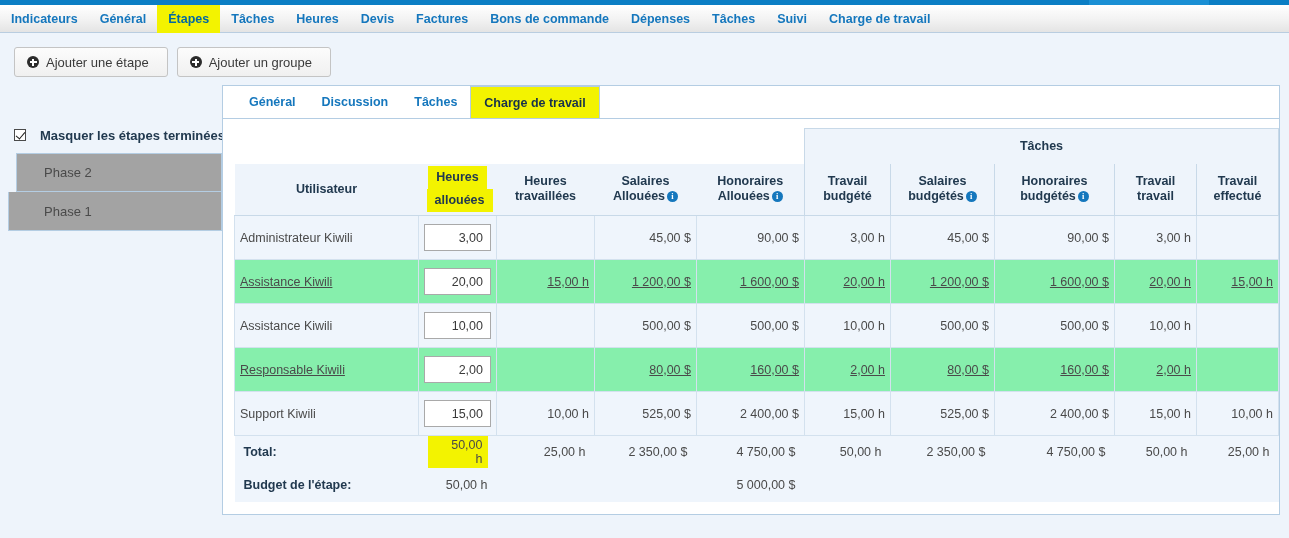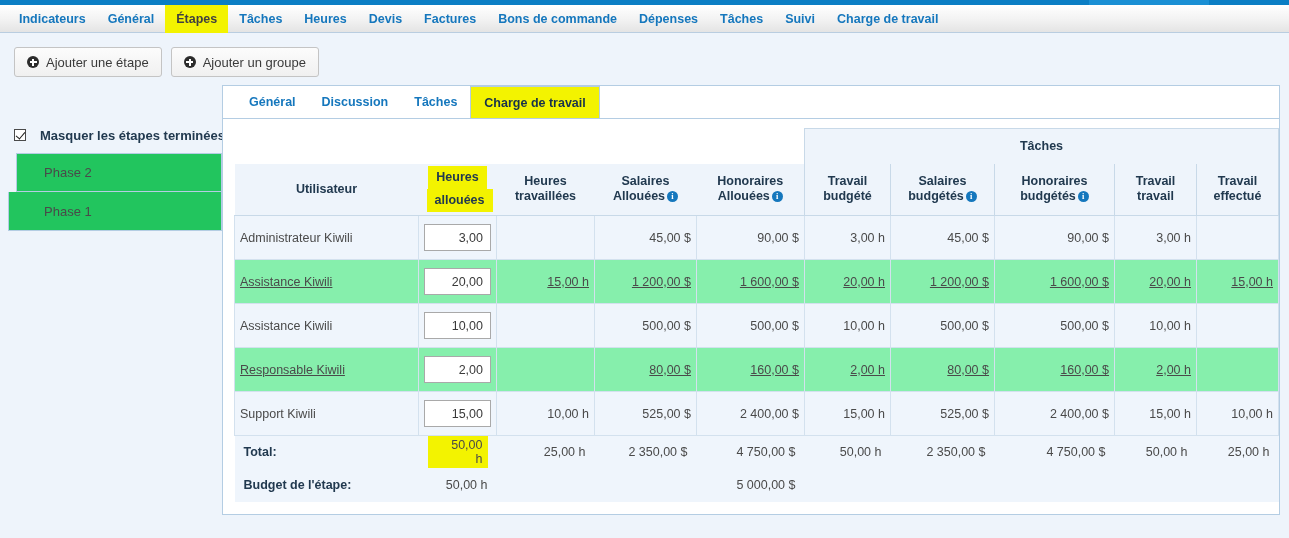--- a/index.html
+++ b/index.html
@@ -26,54 +26,53 @@
   }
 
   
   #main-nav {
     position: absolute; left: 0; top: 5px;
     width: 1289px; height: 28px;
     background: linear-gradient(to bottom, #ffffff 0%, #f2f2f2 55%, #e4e4e4 100%);
     border-bottom: 1px solid #b9cde0;
     display: flex;
     align-items: center;
-    padding-left: 8px;
   }
   .nav-item {
     font-size: 12.5px;
     font-weight: bold;
     color: #1577bd;
     padding: 6px 11px;
     height: 28px;
     line-height: 16px;
     white-space: nowrap;
     cursor: pointer;
   }
   .nav-item.active {
     background: #f3f300;
-    color: #404040;
+    color: #0369a1;
   }
 
   
   #toolbar {
     position: absolute; left: 0; top: 34px;
     width: 1289px; height: 50px;
     background: #eef4fb;
     padding: 13px 0 0 14px;
     display: flex;
     gap: 9px;
   }
   .tb-button {
     display: inline-flex;
     align-items: center;
     gap: 7px;
     background: linear-gradient(to bottom, #fcfcfc 0%, #f0f0f0 100%);
     border: 1px solid #c4c4c4;
     border-radius: 3px;
-    padding: 6px 12px 6px 12px;
+    padding: 6px 18px 6px 12px;
     font-size: 13px;
     color: #3a3a3a;
     height: 30px;
     cursor: pointer;
     white-space: nowrap;
   }
   .plus-icon {
     display: inline-block;
     width: 12px; height: 12px;
     border-radius: 50%;
@@ -118,21 +117,21 @@
     border-width: 0 1.7px 1.7px 0;
     transform: rotate(40deg);
   }
   #hide-done-label {
     font-size: 13px;
     font-weight: bold;
     color: #21394f;
     white-space: nowrap;
   }
   .phase-item {
-    background: #22c55e;
+    background: #a3a3a3;
     border: 1px solid #b4cde3;
     height: 39px;
     display: flex;
     align-items: center;
     font-size: 13px;
     color: #4a4a4a;
     cursor: pointer;
   }
   #phase-list { margin-top: 9px; }
   .phase-item.unselected {

